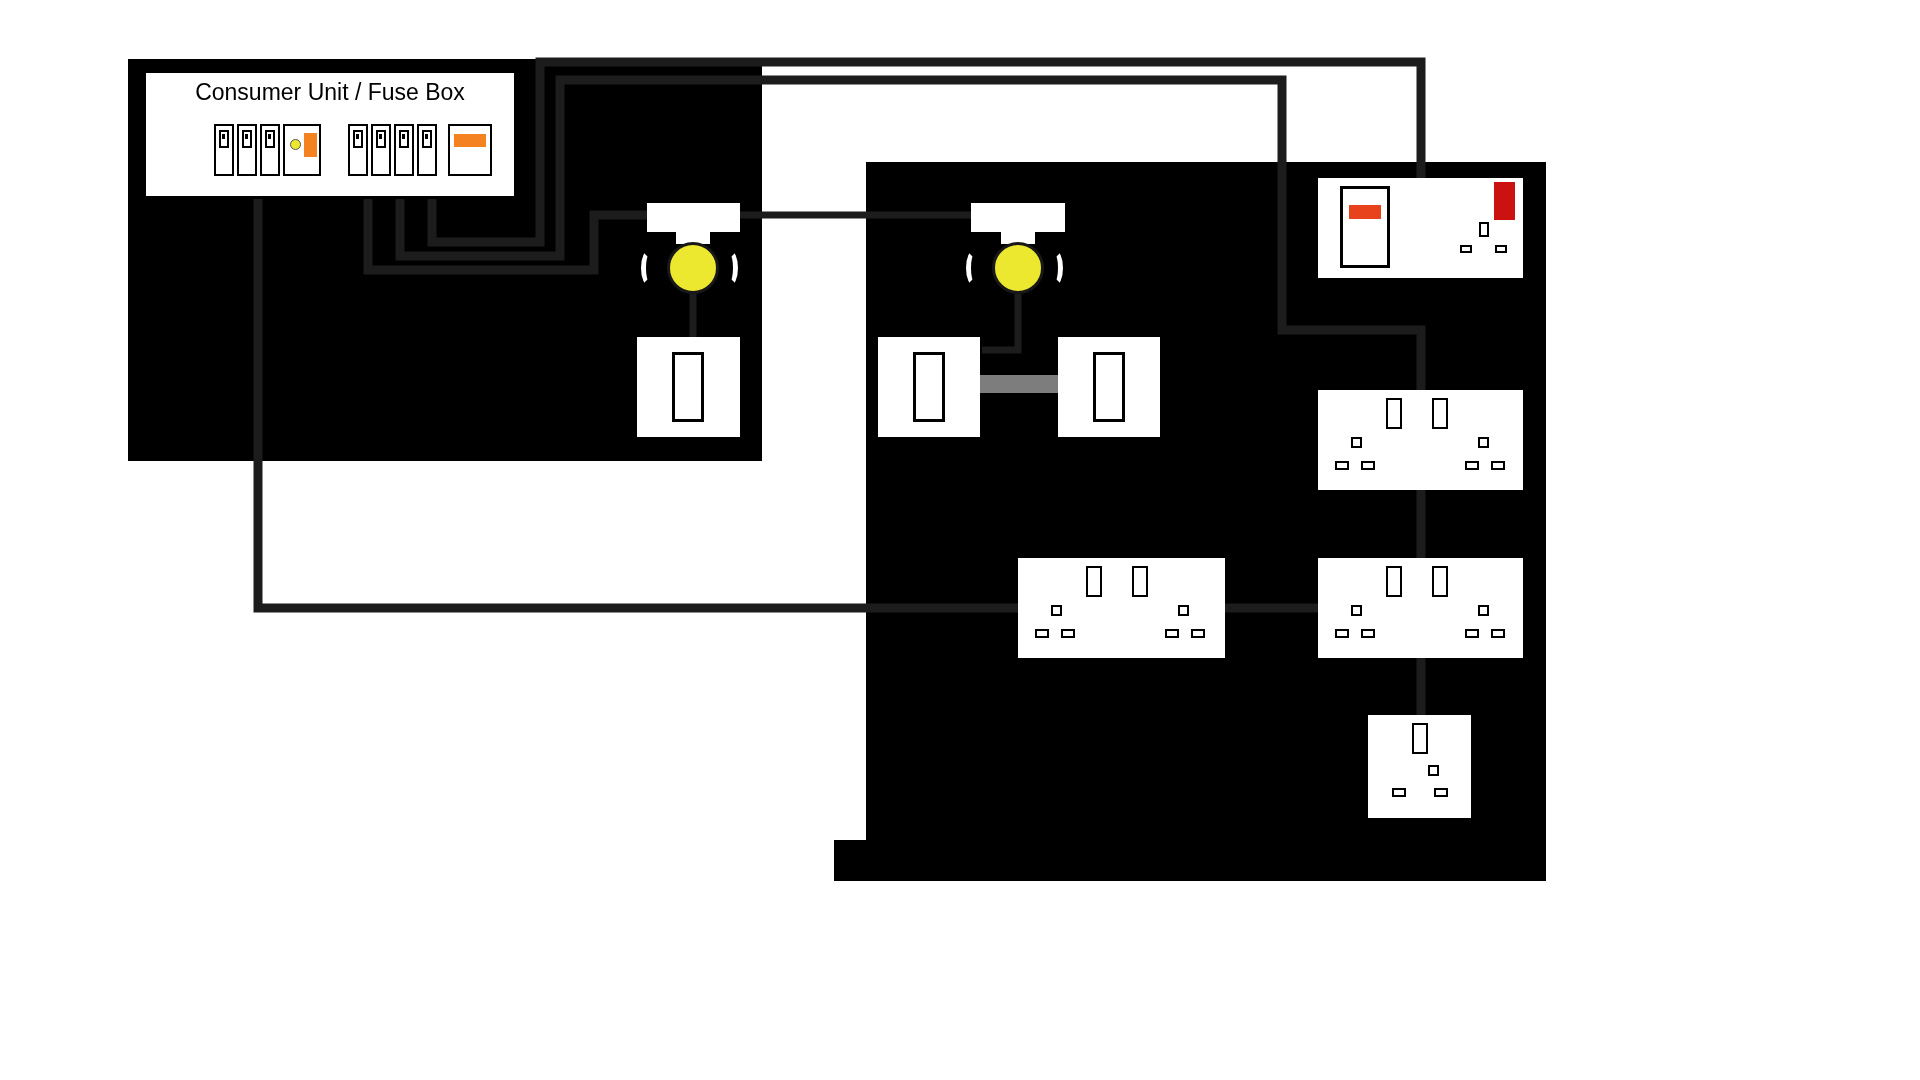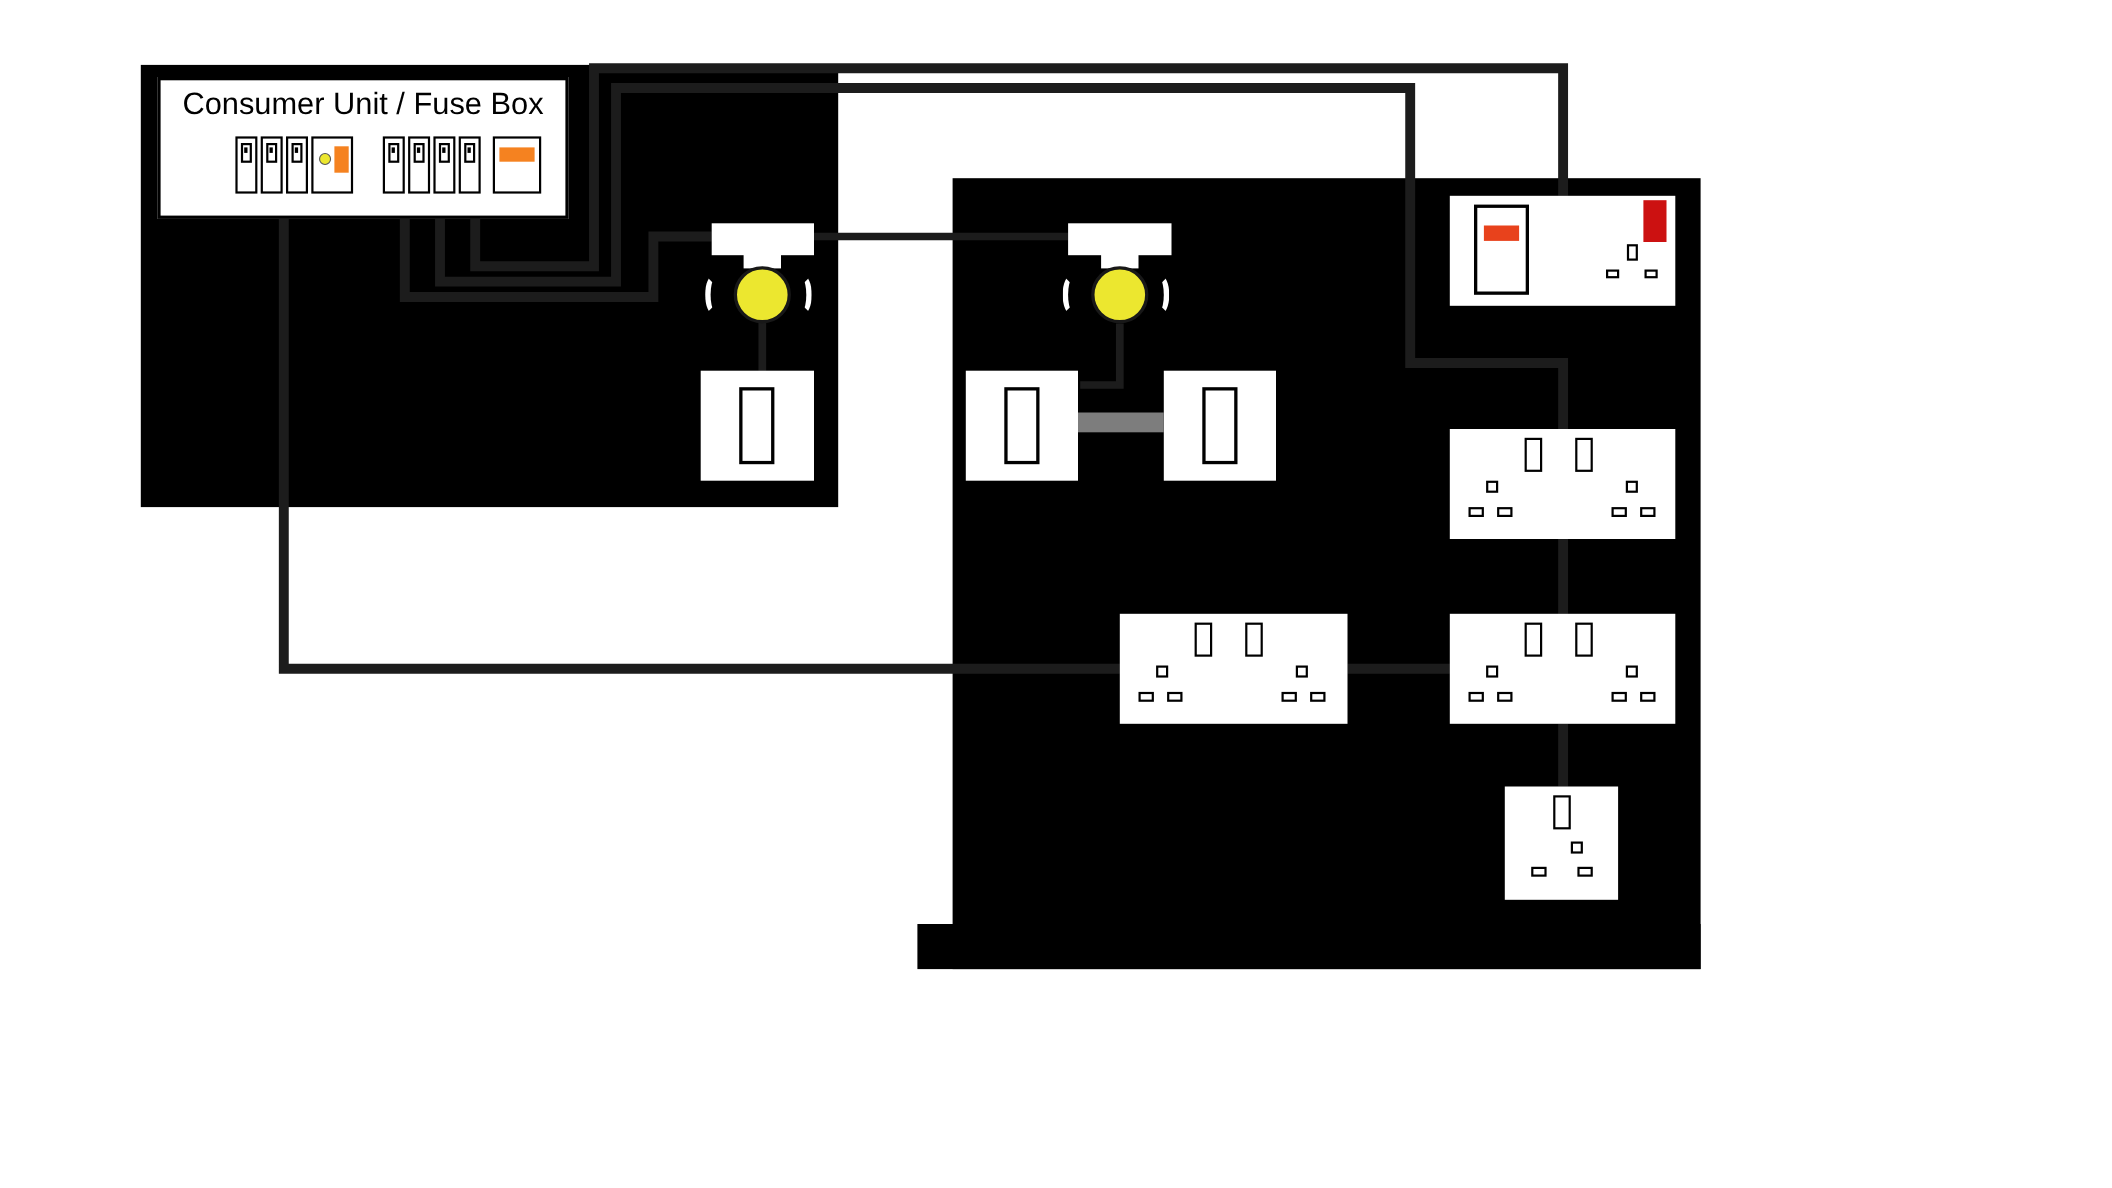--- a/index.html
+++ b/index.html
@@ -5,21 +5,21 @@
   html,body{margin:0;padding:0;background:#fff;}
   #canvas{position:relative;width:1920px;height:1080px;background:#fff;overflow:hidden;
           font-family:"Liberation Sans",sans-serif;}
   .room{position:absolute;background:var(--panel-black,#000);}
   .wires{position:absolute;left:0;top:0;pointer-events:none;}
   .wire{stroke:var(--wire,#1c1c1c);fill:none;}
 
   
   .cu{position:absolute;left:143px;top:70px;width:374px;height:129px;background:#fff;
       border:3px solid #000;box-sizing:border-box;}
-  .cu-title{position:absolute;left:0;right:0;top:6px;text-align:center;font-size:28px;color:#000;}
+  .cu-title{position:absolute;left:0;right:0;top:6px;text-align:center;font-size:23px;color:#000;}
   .breaker{position:absolute;top:51px;width:20px;height:52px;border:2px solid #000;background:#fff;box-sizing:border-box;}
   .breaker .toggle{width:10px;height:18px;border:2px solid #000;margin:4px auto 0;box-sizing:border-box;position:relative;}
   .breaker .toggle::after{content:"";position:absolute;left:1px;top:2px;width:3px;height:5px;background:#000;}
   .rcd{position:absolute;top:51px;left:137px;width:38px;height:52px;border:2px solid #000;background:#fff;box-sizing:border-box;}
   .rcd-dot{position:absolute;left:5px;top:13px;width:11px;height:11px;border-radius:50%;
            background:var(--bulb,#ece72f);border:1.5px solid #555;box-sizing:border-box;}
   .rcd-sw{position:absolute;left:19px;top:7px;width:13px;height:24px;background:var(--orange,#f58220);}
   .mainsw{position:absolute;top:51px;left:302px;width:44px;height:52px;border:2px solid #000;background:#fff;box-sizing:border-box;}
   .main-bar{position:absolute;left:4px;top:8px;width:32px;height:13px;background:var(--orange,#f58220);}
 

